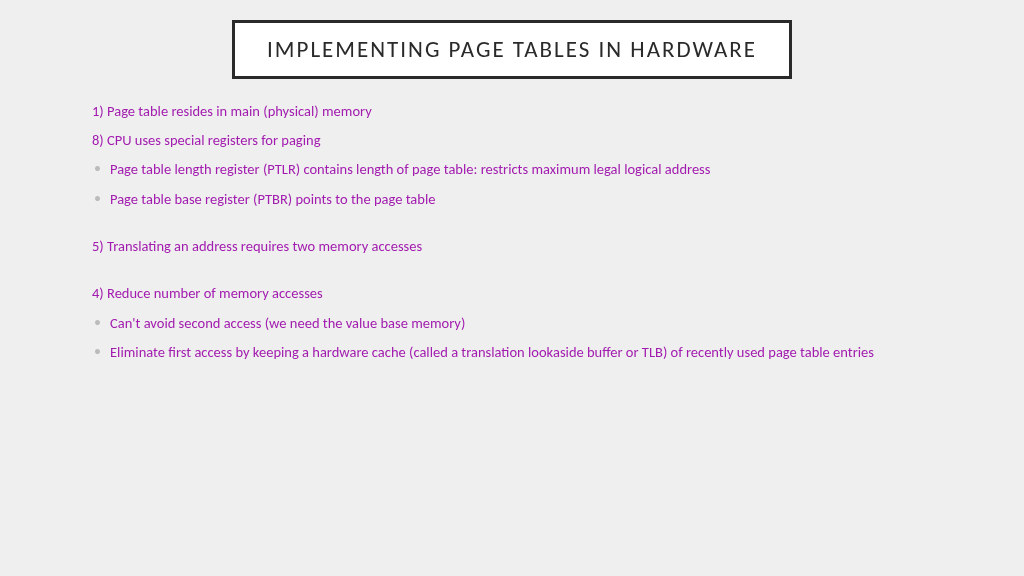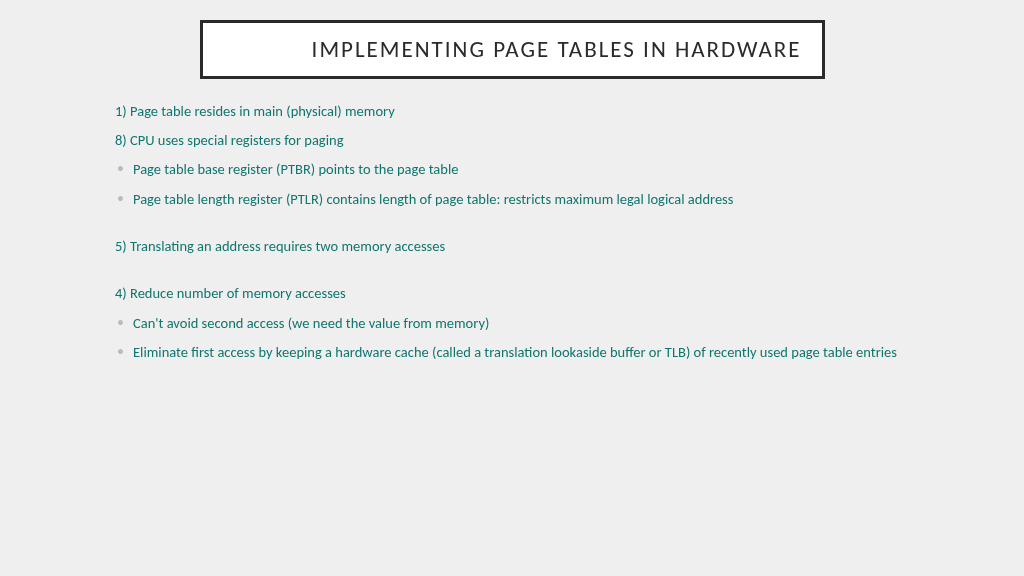--- a/index.html
+++ b/index.html
@@ -13,36 +13,36 @@
       background: #efefef;
       font-family: "Gill Sans", "Gill Sans MT", Calibri, sans-serif;
       color: #333;
       padding: 20px 0 0 0;
       overflow: hidden;
     }
     .title-box {
       border: 3px solid #2a2a2a;
       background: #ffffff;
       margin: 0 auto;
-      width: 625px;
+      width: 560px;
       padding: 12px 20px;
-      text-align: right;
+      text-align: center;
     }
     .title-box h1 {
       font-weight: 400;
       letter-spacing: 2px;
       font-size: 23px;
       line-height: 1.25;
       color: #2a2a2a;
     }
     .content {
-      padding: 22px 110px 0 115px;
+      padding: 22px 110px 0 92px;
       font-size: 14.5px;
       line-height: 1.4;
-      color: #0f766e;
+      color: #a21caf;
     }
     .item {
       margin-bottom: 9px;
     }
     .sub {
       position: relative;
       padding-left: 18px;
       margin-bottom: 9px;
     }
     .sub::before {
@@ -63,27 +63,27 @@
 </head>
 <body>
 
 <div class="title-box">
   <h1>IMPLEMENTING PAGE TABLES IN HARDWARE</h1>
 </div>
 
 <div class="content">
   <div class="item">1) Page table resides in main (physical) memory</div>
   <div class="item">8) CPU uses special registers for paging</div>
+  <div class="sub">Page table length register (PTLR) contains length of page table: restricts maximum legal logical address</div>
   <div class="sub">Page table base register (PTBR) points to the page table</div>
-  <div class="sub">Page table length register (PTLR) contains length of page table: restricts maximum legal logical address</div>
 
   <div class="gap"></div>
 
   <div class="item">5) Translating an address requires two memory accesses</div>
 
   <div class="gap"></div>
 
   <div class="item">4) Reduce number of memory accesses</div>
-  <div class="sub">Can't avoid second access (we need the value from memory)</div>
+  <div class="sub">Can't avoid second access (we need the value base memory)</div>
   <div class="sub">
     <span>Eliminate first access by keeping a hardware cache (called a </span><span class="bold">translation lookaside buffer or TLB</span><span>) of recently used page table entries</span>
   </div>
 </div>
 
 </body></html>

